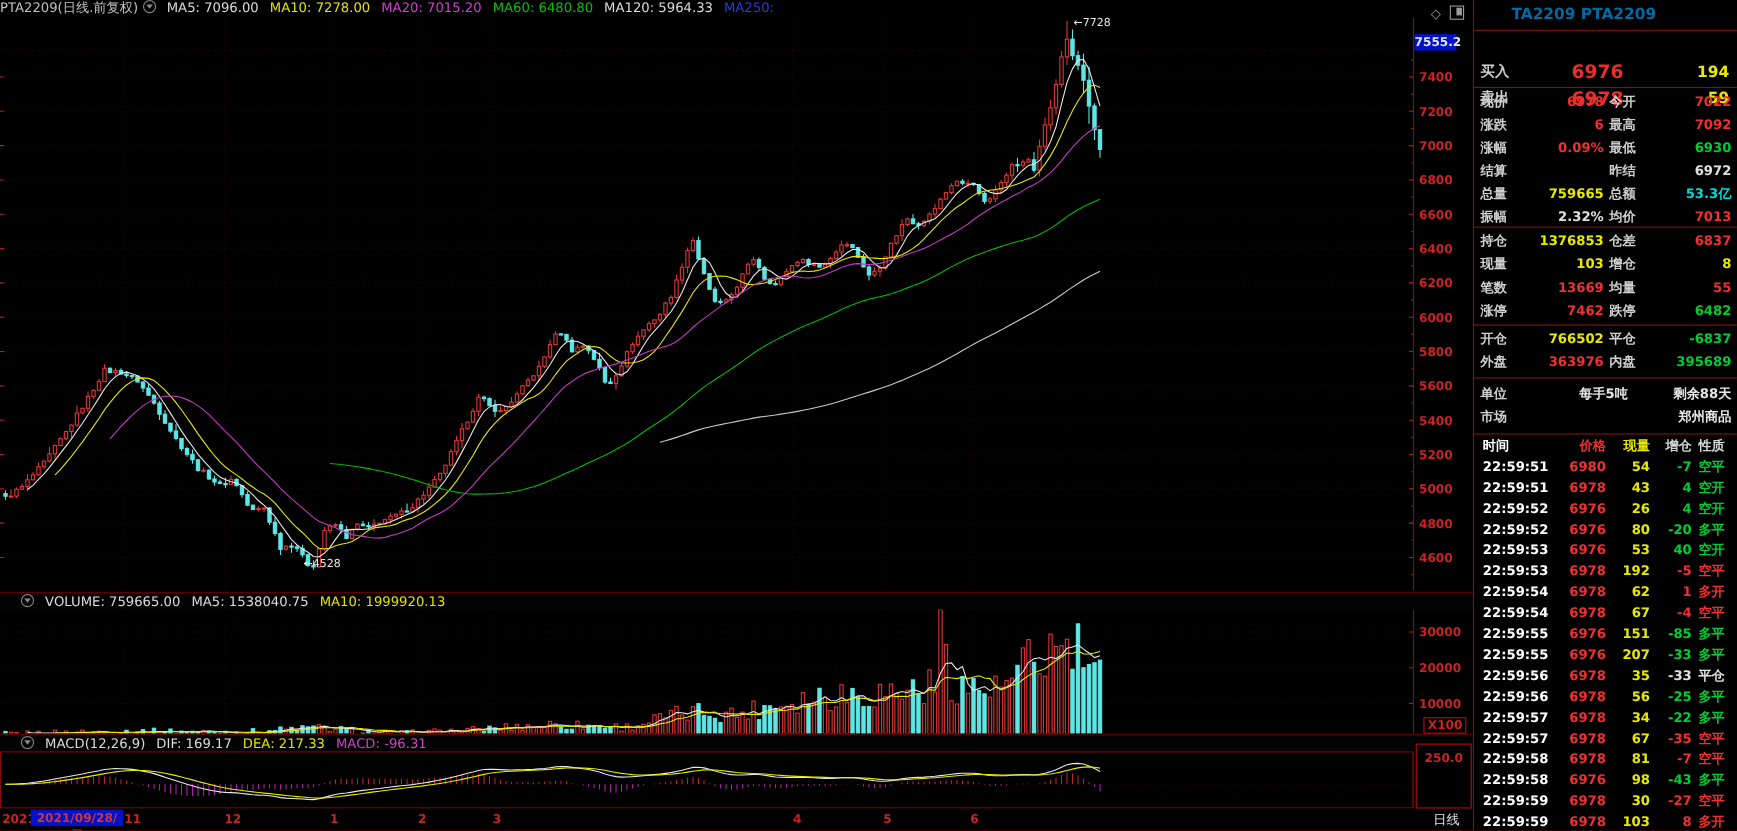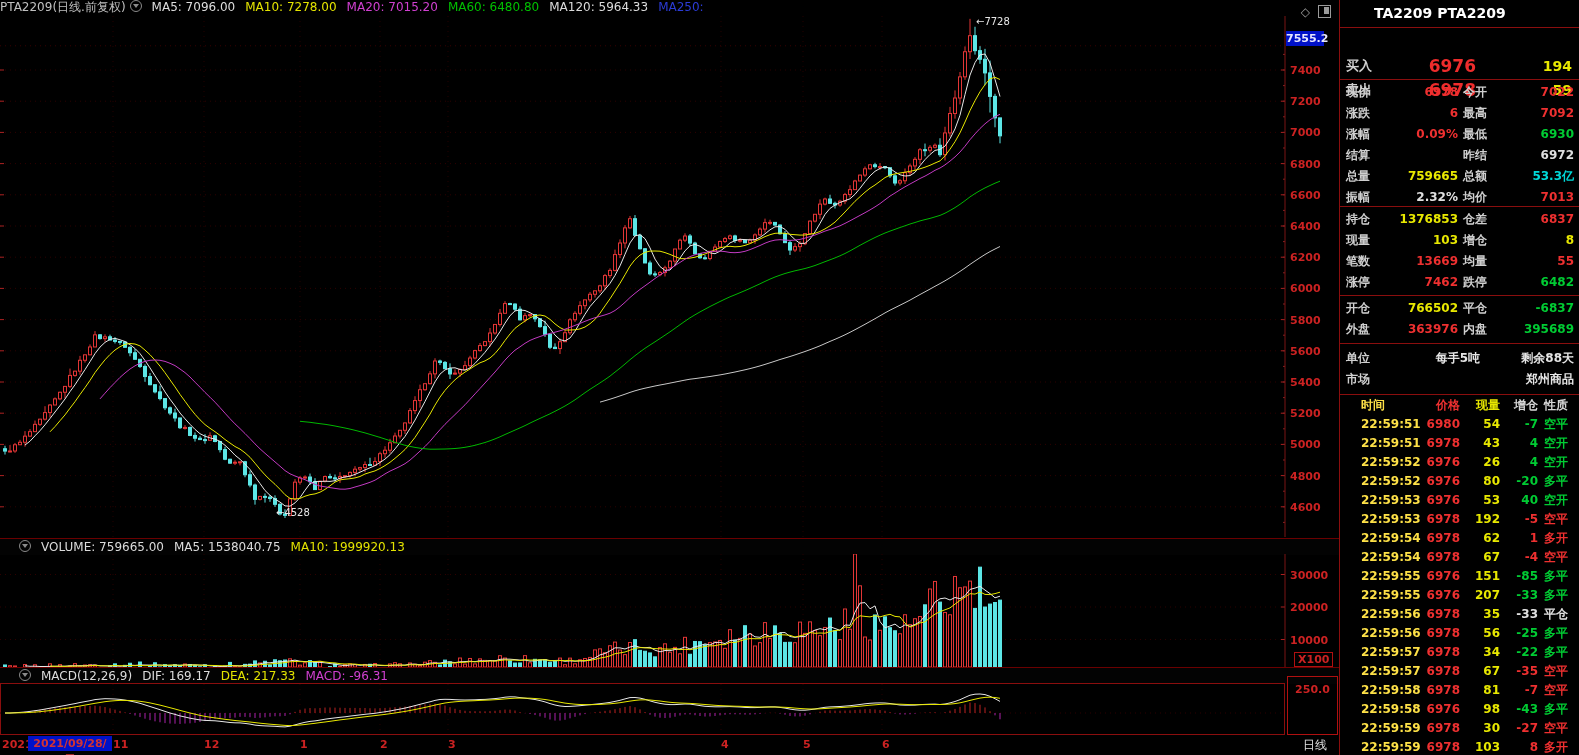--- a/index.html
+++ b/index.html
@@ -29,36 +29,36 @@
   .axis-red{position:absolute;color:#cc2222;font-size:11px;font-weight:bold;white-space:nowrap;}
   #x100-box{border:1px solid #b01010;padding:0 3px;line-height:13px;}
   #macd-scale-box{border:1px solid #b01010;width:49px;height:57px;line-height:26px;text-align:center;}
   
   #time-axis{position:absolute;left:0;top:735px;width:1339px;height:20px;font-size:11px;line-height:18px;}
   #date-tag{left:28px;top:1px;width:84px;height:15px;color:#d23333;background:#0011c8;}
   #period-label{position:absolute;left:1303px;top:737px;color:#e0e0e0;font-size:12px;font-weight:normal;}
   
   #panel{position:absolute;left:1339px;top:0;width:240px;height:755px;background:#000;border-left:1px solid #8a0e0e;overflow:hidden;font-weight:bold;}
   .sep{position:absolute;left:0;width:240px;height:0;border-top:1px solid #8a0e0e;}
-  #panel-title{position:absolute;left:0;top:0;width:240px;height:27px;line-height:27px;padding-left:34px;box-sizing:border-box;color:#ffffff;font-size:14px;}
+  #panel-title{position:absolute;left:0;top:0;width:240px;height:27px;line-height:27px;padding-left:34px;box-sizing:border-box;color:#0369a1;font-size:14px;}
   .o-row{position:absolute;left:0;width:240px;height:24px;line-height:24px;font-size:13px;}
   .o-label{position:absolute;left:6px;color:#cfcfcf;}
   .o-price{position:absolute;left:52px;width:84px;text-align:right;font-size:17px;color:#ee2c2c;}
   .o-qty{position:absolute;left:150px;width:82px;text-align:right;color:#e8e800;font-size:14px;}
   .q-row{position:absolute;left:0;width:240px;height:21px;line-height:21px;font-size:12px;}
   .q-ll{position:absolute;left:6px;color:#cfcfcf;}
   .q-lv{position:absolute;left:38px;width:80px;text-align:right;}
   .q-rl{position:absolute;left:123px;color:#cfcfcf;}
   .q-rv{position:absolute;left:154px;width:80px;text-align:right;}
   .i-mid{position:absolute;left:58px;width:82px;text-align:right;color:#e6e6e6;}
   .i-right{position:absolute;left:150px;width:84px;text-align:right;color:#e6e6e6;}
   .val-red{color:#ee3030}.val-green{color:#00cc33}.val-yellow{color:#e8e800}.val-white{color:#e0e0e0}.val-cyan{color:#00d8d8}
   #tick-header{position:absolute;left:0;top:397px;width:240px;height:17px;line-height:17px;font-size:12px;color:#d6d6d6;}
   .tk-row{position:absolute;left:0;width:240px;height:19px;line-height:19px;font-size:12px;}
-  .tk-t{position:absolute;left:21px;color:#fde047;}
+  .tk-t{position:absolute;left:8px;color:#ffffff;}
   .tk-p{position:absolute;left:64px;width:56px;text-align:right;color:#ee3030;}
   .tk-v{position:absolute;left:122px;width:38px;text-align:right;color:#e8e800;}
   .tk-d{position:absolute;left:160px;width:38px;text-align:right;}
   .tk-n{position:absolute;left:204px;}
 </style>
 </head>
 <body>
 
 <div id="app">
 

